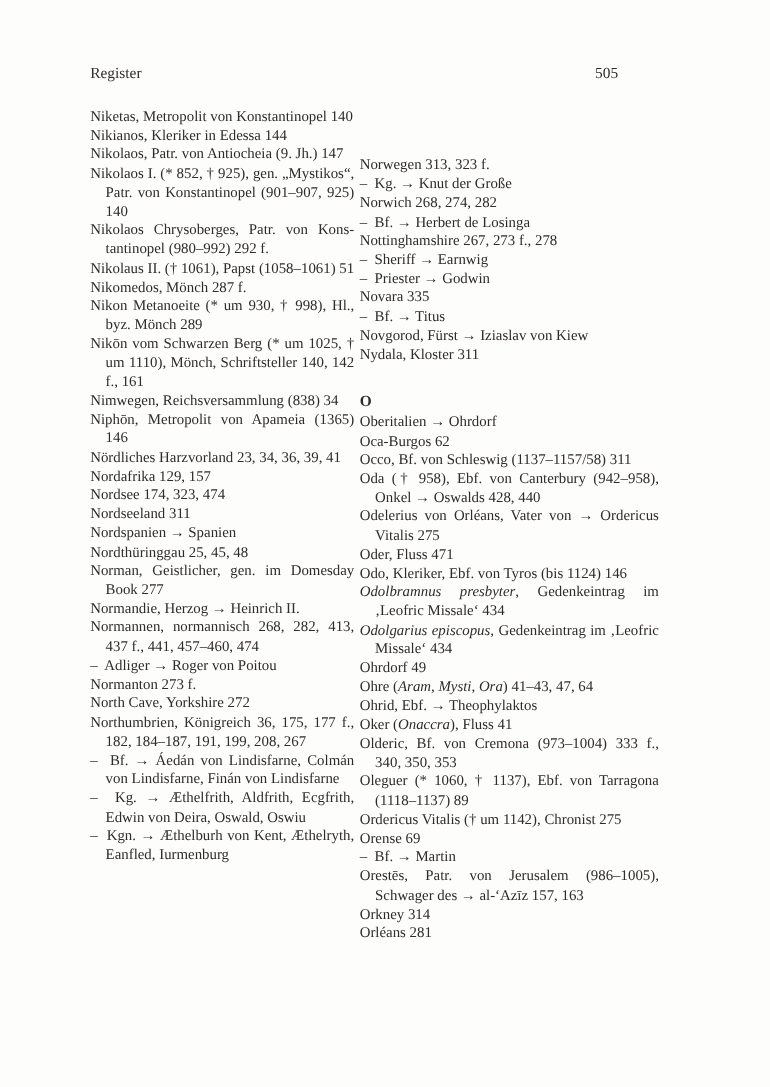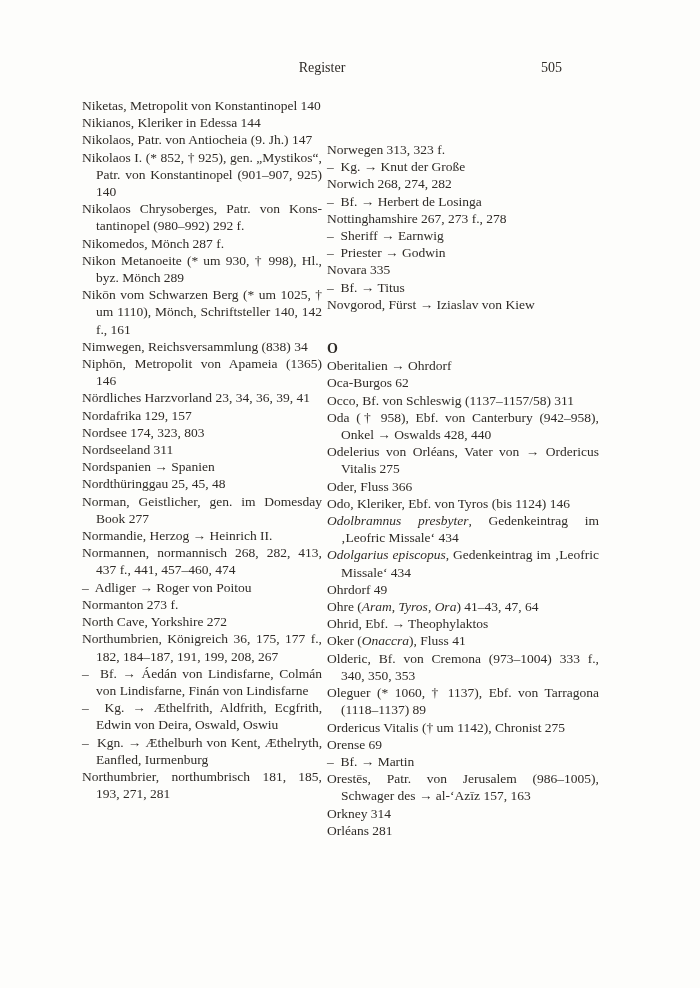--- a/index.html
+++ b/index.html
@@ -21,21 +21,21 @@
     left: 82px;
     width: 480px;
     height: 18px;
     font-size: 14px;
     line-height: 17px;
   }
   .running-header .title {
     position: absolute;
     left: 0;
     right: 0;
-    text-align: center;
+    text-align: left;
   }
   .running-header .pageno {
     position: absolute;
     right: 0;
     top: 0;
   }
   .col {
     position: absolute;
     top: 97px;
     font-size: 13.5px;
@@ -68,70 +68,71 @@
   <span class="title">Register</span>
   <span class="pageno">505</span>
 </div>
 
 <div class="col col-left" id="col-left">
     <p class="entry"><span>Niketas, Metropolit von Konstantinopel 140</span></p>
     <p class="entry"><span>Nikianos, Kleriker in Edessa 144</span></p>
     <p class="entry"><span>Nikolaos, Patr. von Antiocheia (9. Jh.) 147</span></p>
     <p class="entry"><span>Nikolaos I. (* 852, † 925), gen. „Mysti­kos“, Patr. von Konstantinopel (901–907, 925) 140</span></p>
     <p class="entry"><span>Nikolaos Chrysoberges, Patr. von Kons­tantinopel (980–992) 292 f.</span></p>
+    <p class="entry"><span>Nikolaus II. († 1061), Papst (1058–1061) 51</span></p>
     <p class="entry"><span>Nikomedos, Mönch 287 f.</span></p>
     <p class="entry"><span>Nikon Metanoeite (* um 930, † 998), Hl., byz. Mönch 289</span></p>
     <p class="entry"><span>Nikōn vom Schwarzen Berg (* um 1025, † um 1110), Mönch, Schriftsteller 140, 142 f., 161</span></p>
     <p class="entry"><span>Nimwegen, Reichsversammlung (838) 34</span></p>
     <p class="entry"><span>Niphōn, Metropolit von Apameia (1365) 146</span></p>
     <p class="entry"><span>Nördliches Harzvorland 23, 34, 36, 39, 41</span></p>
     <p class="entry"><span>Nordafrika 129, 157</span></p>
-    <p class="entry"><span>Nordsee 174, 323, 803</span></p>
+    <p class="entry"><span>Nordsee 174, 323, 474</span></p>
     <p class="entry"><span>Nordseeland 311</span></p>
     <p class="entry"><span>Nordspanien → Spanien</span></p>
     <p class="entry"><span>Nordthüringgau 25, 45, 48</span></p>
     <p class="entry"><span>Norman, Geistlicher, gen. im Domesday Book 277</span></p>
     <p class="entry"><span>Normandie, Herzog → Heinrich II.</span></p>
     <p class="entry"><span>Normannen, normannisch 268, 282, 413, 437 f., 441, 457–460, 474</span></p>
     <p class="entry sub">–&nbsp; <span>Adliger → Roger von Poitou</span></p>
     <p class="entry"><span>Normanton 273 f.</span></p>
     <p class="entry"><span>North Cave, Yorkshire 272</span></p>
     <p class="entry"><span>Northumbrien, Königreich 36, 175, 177 f., 182, 184–187, 191, 199, 208, 267</span></p>
     <p class="entry sub">–&nbsp; <span>Bf. → Áedán von Lindisfarne, Colmán von Lindisfarne, Finán von Lindisfarne</span></p>
     <p class="entry sub">–&nbsp; <span>Kg. → Æthelfrith, Aldfrith, Ecgfrith, Edwin von Deira, Oswald, Oswiu</span></p>
     <p class="entry sub">–&nbsp; <span>Kgn. → Æthelburh von Kent, Æthel­ryth, Eanfled, Iurmenburg</span></p>
-    <p class="entry"><span>Northumbrier, northumbrisch 181, 185, 193, 271, 281</span></p>
   </div>
 
 <div class="col col-right">
   <div id="right-top">
       <p class="entry"><span>Norwegen 313, 323 f.</span></p>
       <p class="entry sub">–&nbsp; <span>Kg. → Knut der Große</span></p>
       <p class="entry"><span>Norwich 268, 274, 282</span></p>
       <p class="entry sub">–&nbsp; <span>Bf. → Herbert de Losinga</span></p>
       <p class="entry"><span>Nottinghamshire 267, 273 f., 278</span></p>
       <p class="entry sub">–&nbsp; <span>Sheriff → Earnwig</span></p>
       <p class="entry sub">–&nbsp; <span>Priester → Godwin</span></p>
       <p class="entry"><span>Novara 335</span></p>
       <p class="entry sub">–&nbsp; <span>Bf. → Titus</span></p>
       <p class="entry"><span>Novgorod, Fürst → Iziaslav von Kiew</span></p>
+      <p class="entry"><span>Nydala, Kloster 311</span></p>
     </div>
   <h2 class="section-heading">O</h2>
   <div id="right-bottom">
       <p class="entry"><span>Oberitalien → Ohrdorf</span></p>
       <p class="entry"><span>Oca-Burgos 62</span></p>
       <p class="entry"><span>Occo, Bf. von Schleswig (1137–1157/58) 311</span></p>
       <p class="entry"><span>Oda († 958), Ebf. von Canterbury (942–958), Onkel → Oswalds 428, 440</span></p>
       <p class="entry"><span>Odelerius von Orléans, Vater von → Or­dericus Vitalis 275</span></p>
-      <p class="entry"><span>Oder, Fluss 366</span></p>
+      <p class="entry"><span>Oder, Fluss 471</span></p>
       <p class="entry"><span>Odo, Kleriker, Ebf. von Tyros (bis 1124) 146</span></p>
       <p class="entry"><em>Odolbramnus presbyter</em><span>, Gedenkeintrag im ‚Leofric Missale‘ 434</span></p>
       <p class="entry"><em>Odolgarius episcopus</em><span>, Gedenkeintrag im ‚Leofric Missale‘ 434</span></p>
       <p class="entry"><span>Ohrdorf 49</span></p>
-      <p class="entry"><span>Ohre (</span><em>Aram</em><span>, </span><em>Tyros</em><span>, </span><em>Ora</em><span>) 41–43, 47, 64</span></p>
+      <p class="entry"><span>Ohre (</span><em>Aram</em><span>, </span><em>Mysti</em><span>, </span><em>Ora</em><span>) 41–43, 47, 64</span></p>
       <p class="entry"><span>Ohrid, Ebf. → Theophylaktos</span></p>
       <p class="entry"><span>Oker (</span><em>Onaccra</em><span>), Fluss 41</span></p>
       <p class="entry"><span>Olderic, Bf. von Cremona (973–1004) 333 f., 340, 350, 353</span></p>
       <p class="entry"><span>Oleguer (* 1060, † 1137), Ebf. von Tarra­gona (1118–1137) 89</span></p>
       <p class="entry"><span>Ordericus Vitalis († um 1142), Chronist 275</span></p>
       <p class="entry"><span>Orense 69</span></p>
       <p class="entry sub">–&nbsp; <span>Bf. → Martin</span></p>
       <p class="entry"><span>Orestēs, Patr. von Jerusalem (986–1005), Schwager des → al-‘Azīz 157, 163</span></p>
       <p class="entry"><span>Orkney 314</span></p>
       <p class="entry"><span>Orléans 281</span></p>

